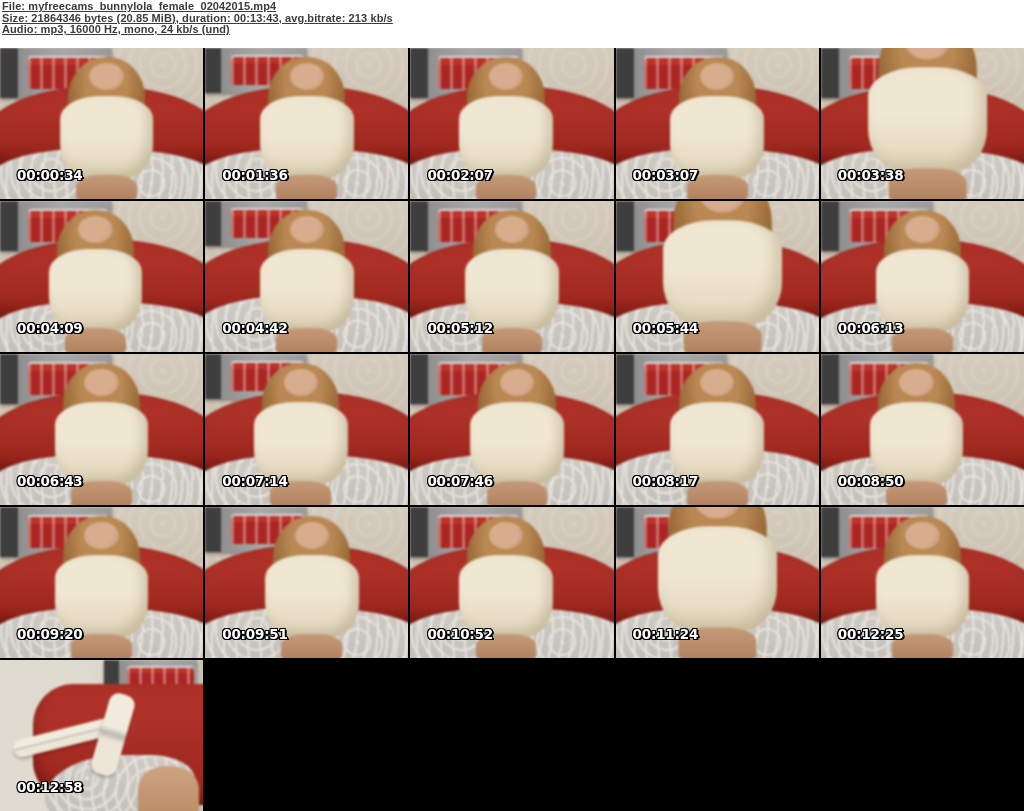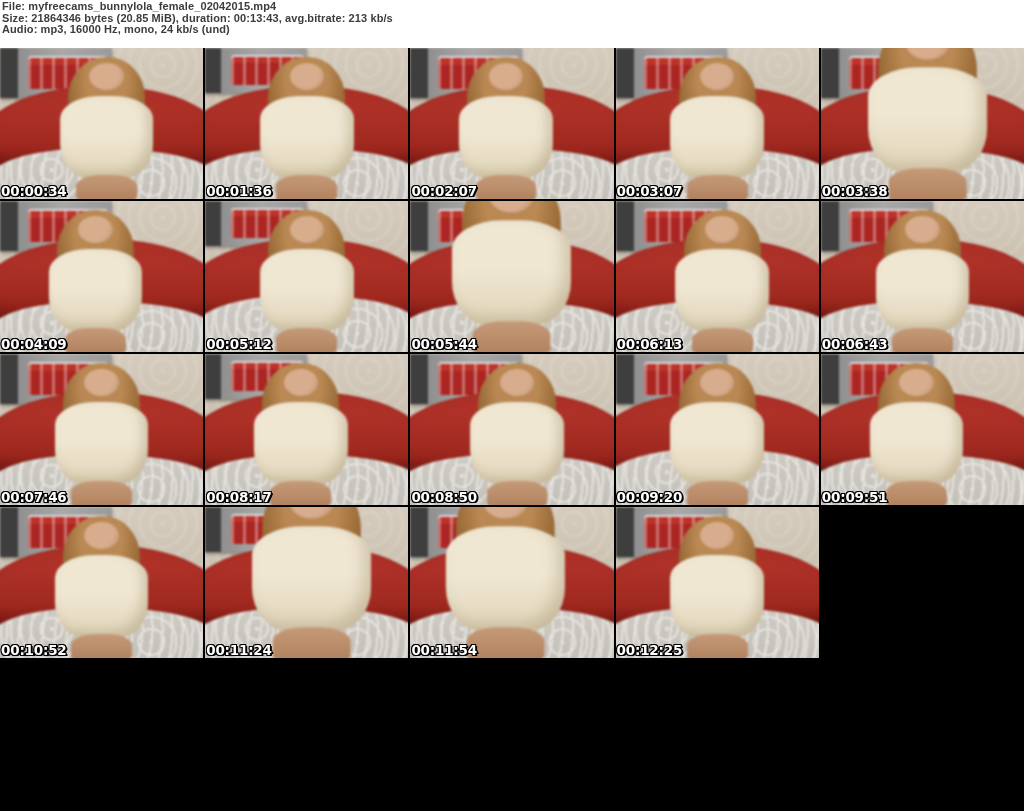--- a/index.html
+++ b/index.html
@@ -21,20 +21,21 @@
     padding: 1px 0 0 2px;
     background: #ffffff;
   }
   .file-header .meta-line {
     font-size: 11px;
     line-height: 11.5px;
     font-weight: bold;
     color: #3c3c3c;
     white-space: nowrap;
     letter-spacing: 0.1px;
+    text-decoration: underline;
   }
 
   
   .thumb-grid {
     width: 1024px;
     height: 763px;
     display: grid;
     grid-template-columns: repeat(5, 1fr);
     grid-template-rows: repeat(5, 1fr);
     gap: 2px;
@@ -183,21 +184,21 @@
   
   .thumb:nth-child(3n)   .figure { --fx: -3%; }
   .thumb:nth-child(4n+1) .figure { --fx: 2.5%; }
   .thumb:nth-child(5n+2) .poster { width: 50%; height: 30%; }
   .thumb:nth-child(7n)   .blanket { height: 40%; }
 
   
   .ts {
     position: absolute;
     left: 1px; bottom: 0;
-    margin: 0;
+    margin: 16px;
     font-family: "DejaVu Sans", sans-serif;
     font-size: 13.5px;
     font-weight: bold;
     color: #ffffff;
     letter-spacing: -0.2px;
     text-shadow:
       -1px -1px 0 #000, 1px -1px 0 #000,
       -1px  1px 0 #000, 1px  1px 0 #000,
       -1px  0   0 #000, 1px  0   0 #000,
        0   -1px 0 #000, 0    1px 0 #000,
@@ -323,20 +324,38 @@
         <div class="hair"></div>
         <div class="face"></div>
         <div class="sweater"></div>
         <div class="legs"></div>
       </div>
 
     </div>
     <figcaption class="ts">00:04:09</figcaption>
   </figure>
 
+  <figure class="thumb v-seated">
+    <div class="scene">
+      <div class="wallpaper"></div>
+      <div class="poster">
+        <div class="bus"></div>
+      </div>
+      <div class="couch"></div>
+      <div class="blanket"></div>
+      <div class="figure">
+        <div class="hair"></div>
+        <div class="face"></div>
+        <div class="sweater"></div>
+        <div class="legs"></div>
+      </div>
+
+    </div>
+    <figcaption class="ts">00:04:42</figcaption>
+  </figure>
 
   <figure class="thumb v-seated">
     <div class="scene">
       <div class="wallpaper"></div>
       <div class="poster">
         <div class="bus"></div>
       </div>
       <div class="couch"></div>
       <div class="blanket"></div>
       <div class="figure">
@@ -400,20 +419,38 @@
         <div class="hair"></div>
         <div class="face"></div>
         <div class="sweater"></div>
         <div class="legs"></div>
       </div>
 
     </div>
     <figcaption class="ts">00:06:43</figcaption>
   </figure>
 
+  <figure class="thumb v-seated">
+    <div class="scene">
+      <div class="wallpaper"></div>
+      <div class="poster">
+        <div class="bus"></div>
+      </div>
+      <div class="couch"></div>
+      <div class="blanket"></div>
+      <div class="figure">
+        <div class="hair"></div>
+        <div class="face"></div>
+        <div class="sweater"></div>
+        <div class="legs"></div>
+      </div>
+
+    </div>
+    <figcaption class="ts">00:07:14</figcaption>
+  </figure>
 
   <figure class="thumb v-seated">
     <div class="scene">
       <div class="wallpaper"></div>
       <div class="poster">
         <div class="bus"></div>
       </div>
       <div class="couch"></div>
       <div class="blanket"></div>
       <div class="figure">
@@ -535,51 +572,55 @@
         <div class="hair"></div>
         <div class="face"></div>
         <div class="sweater"></div>
         <div class="legs"></div>
       </div>
 
     </div>
     <figcaption class="ts">00:11:24</figcaption>
   </figure>
 
-  <figure class="thumb v-closeup">
-    <div class="scene">
-      <div class="wallpaper"></div>
-      <div class="poster">
-        <div class="bus"></div>
-      </div>
-      <div class="couch"></div>
-      <div class="blanket"></div>
-      <div class="figure">
-        <div class="hair"></div>
-        <div class="face"></div>
-        <div class="sweater"></div>
-        <div class="legs"></div>
-      </div>
-
-    </div>
-    <figcaption class="ts">00:11:54</figcaption>
-  </figure>
 
   <figure class="thumb v-seated">
     <div class="scene">
       <div class="wallpaper"></div>
       <div class="poster">
         <div class="bus"></div>
       </div>
       <div class="couch"></div>
       <div class="blanket"></div>
       <div class="figure">
         <div class="hair"></div>
         <div class="face"></div>
         <div class="sweater"></div>
         <div class="legs"></div>
       </div>
 
     </div>
     <figcaption class="ts">00:12:25</figcaption>
   </figure>
 
+  <figure class="thumb v-legs">
+    <div class="scene">
+      <div class="wallpaper"></div>
+      <div class="poster">
+        <div class="bus"></div>
+      </div>
+      <div class="couch"></div>
+      <div class="blanket"></div>
+      <div class="figure">
+        
+        
+        
+        
+      </div>
+      <div class="sock-legs">
+        <div class="sock sock-a"></div>
+        <div class="sock sock-b"></div>
+      </div>
+      <div class="thigh"></div>
+    </div>
+    <figcaption class="ts">00:12:58</figcaption>
+  </figure>
 </main>
 
 </body></html>

